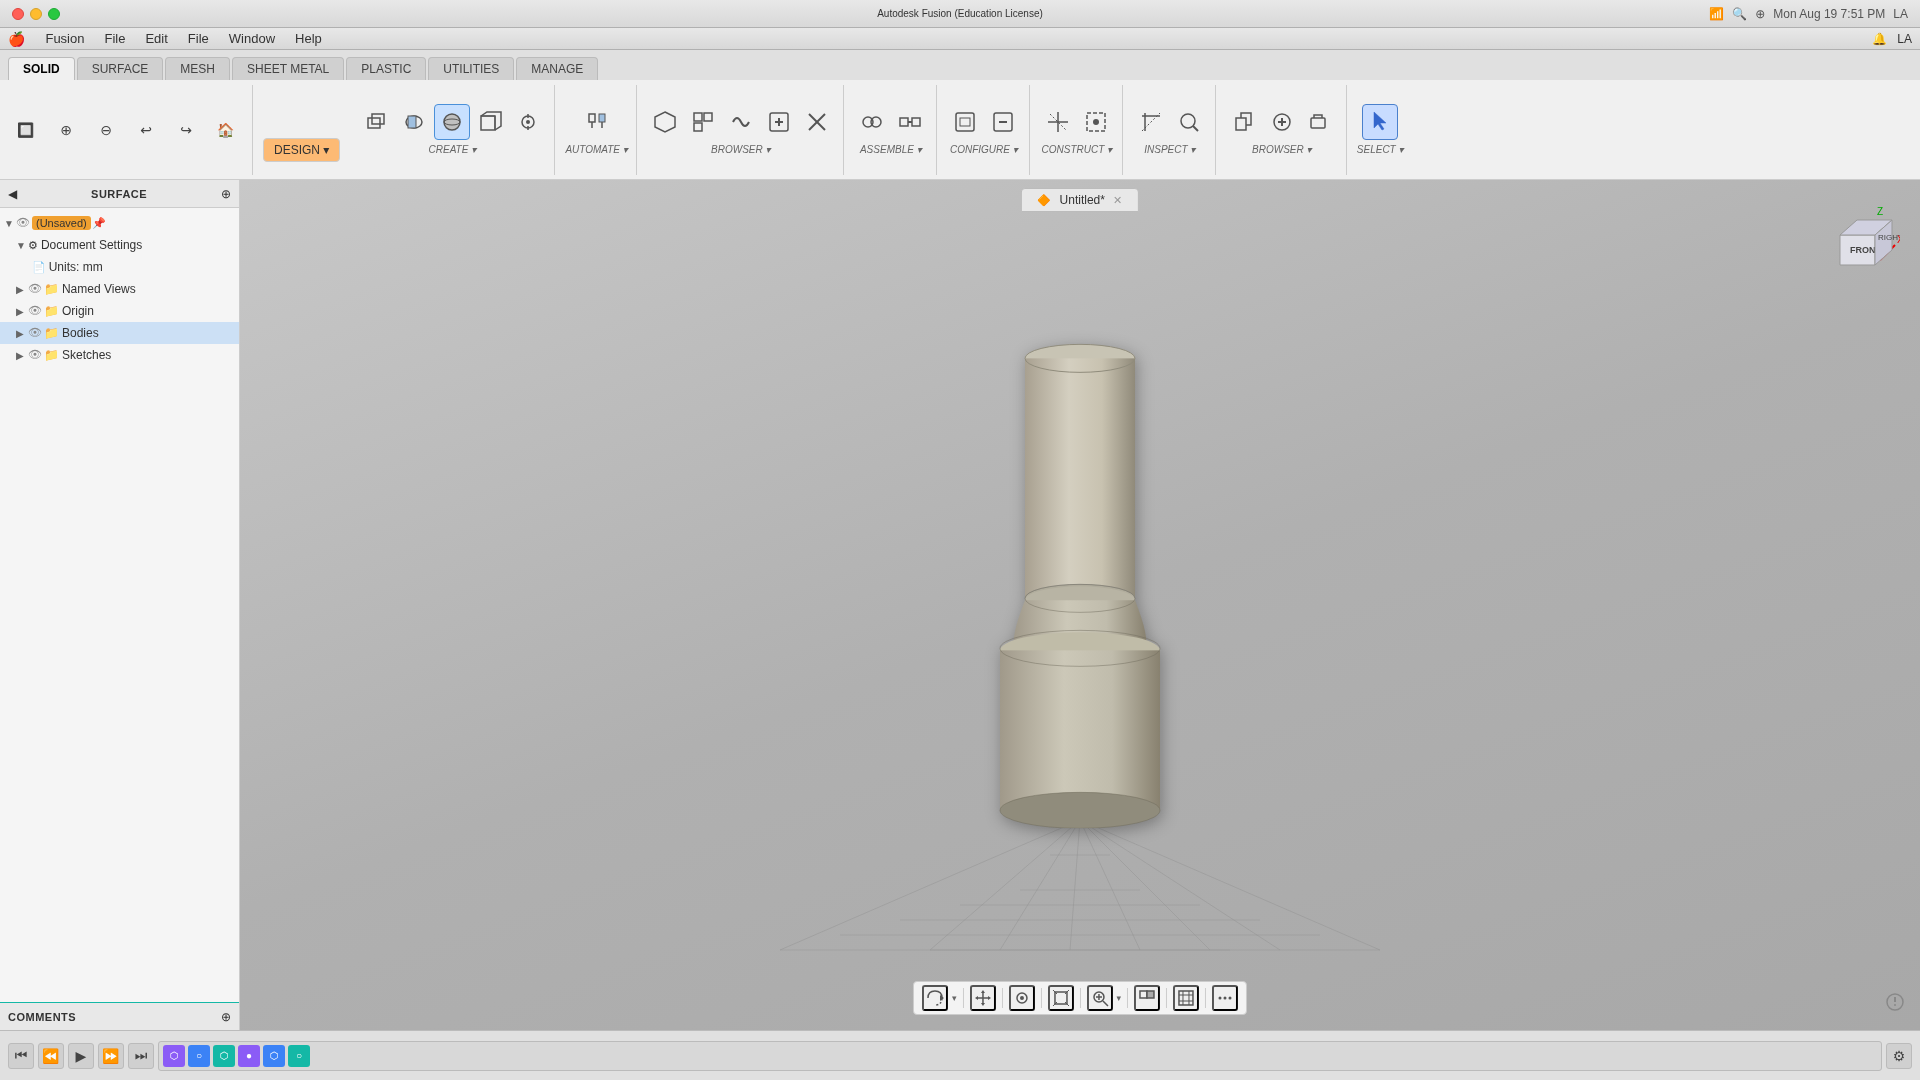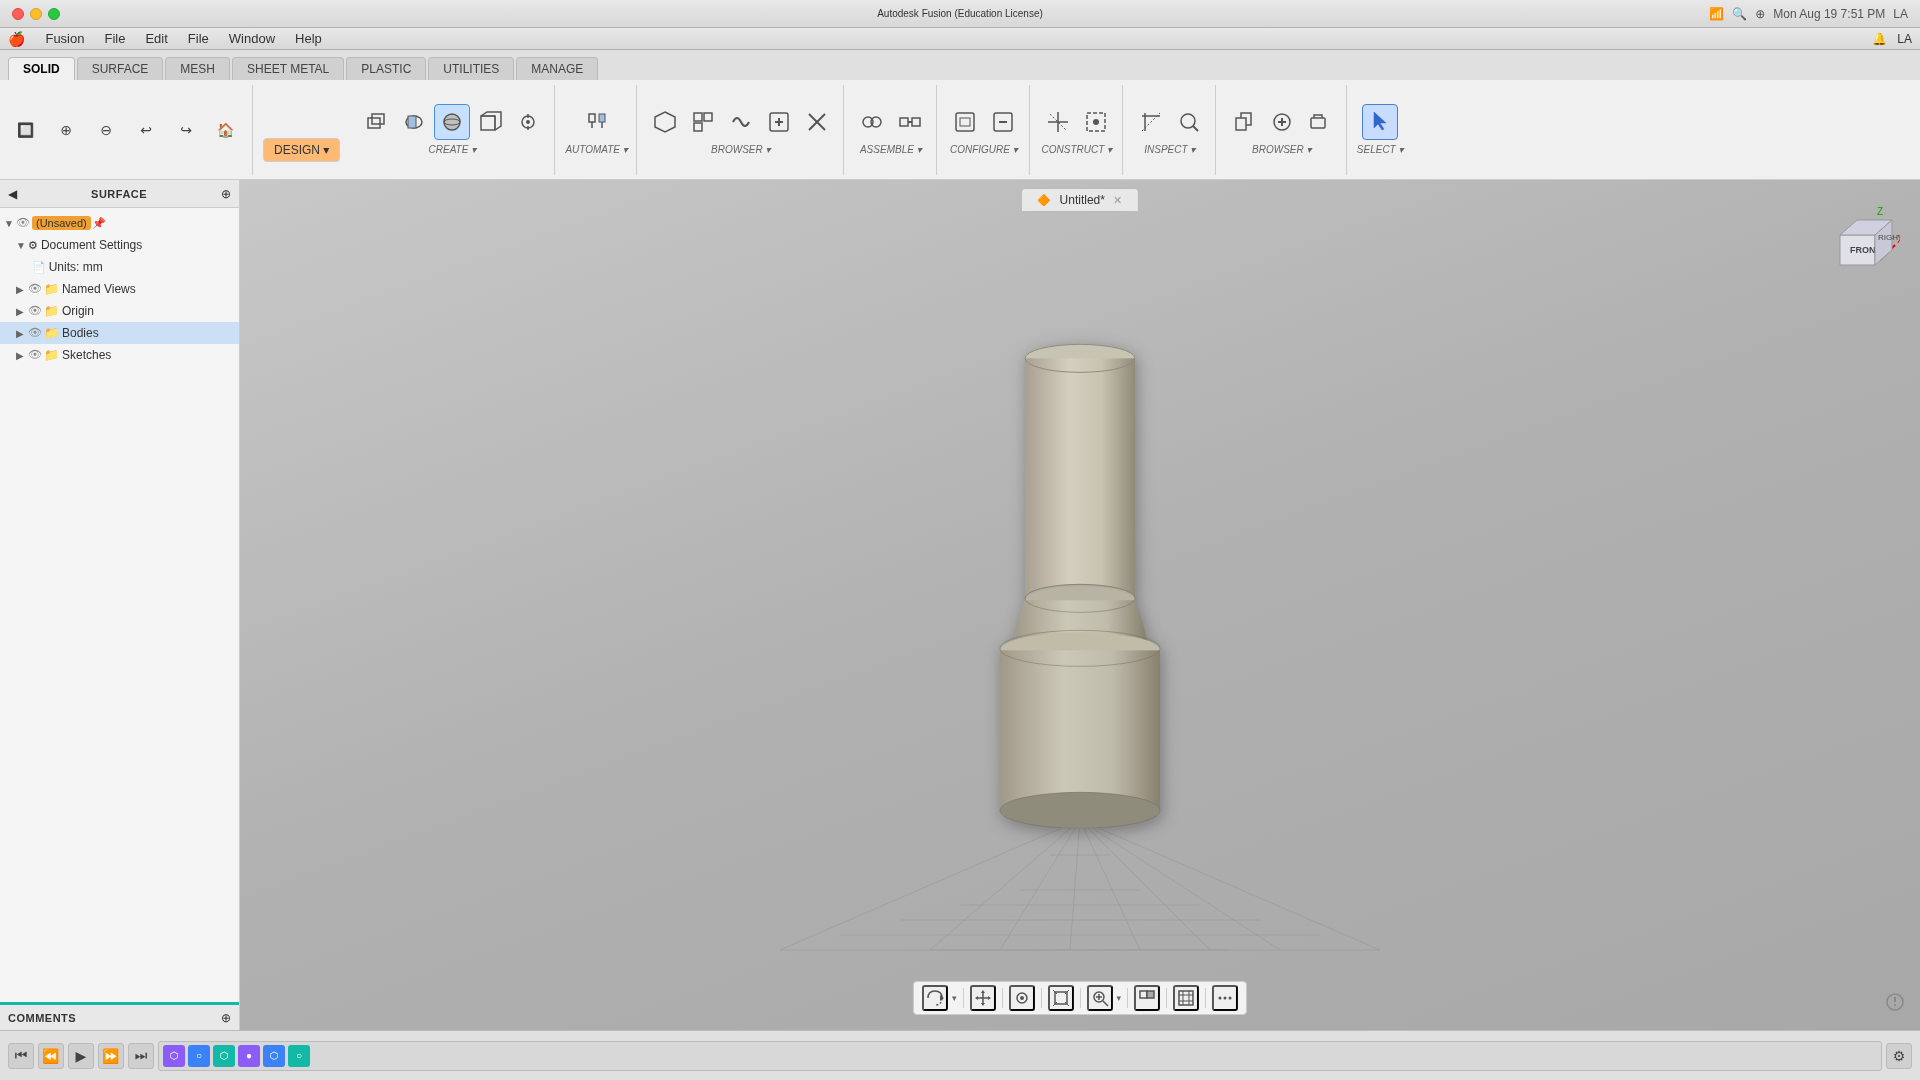--- a/index.html
+++ b/index.html
@@ -161,21 +161,21 @@
       min-height: 22px;
     }
     .browser-item.selected { background: #cce0f5; }
     .chevron { color: #666; font-size: 10px; margin-right: 2px; width: 10px; }
     .eye-icon { width: 14px; height: 14px; margin-right: 2px; font-size: 11px; color: #888; }
 
     
     .comments-bar {
       height: 28px;
       background: #e8e8e8;
-      border-top: 3px solid #14b8a6;
+      border-top: 1px solid #14b8a6;
       display: flex;
       align-items: center;
       padding: 8px 8px;
       justify-content: space-between;
     }
     .comments-label { font-size: 11px; font-weight: 600; color: #333; letter-spacing: 0.5px; }
 
     
     .viewport {
       flex: 1;

